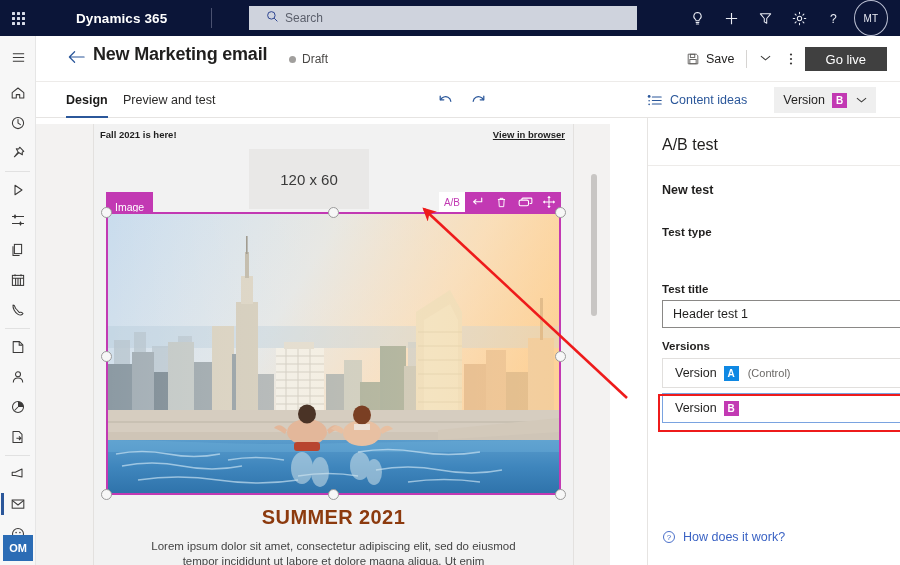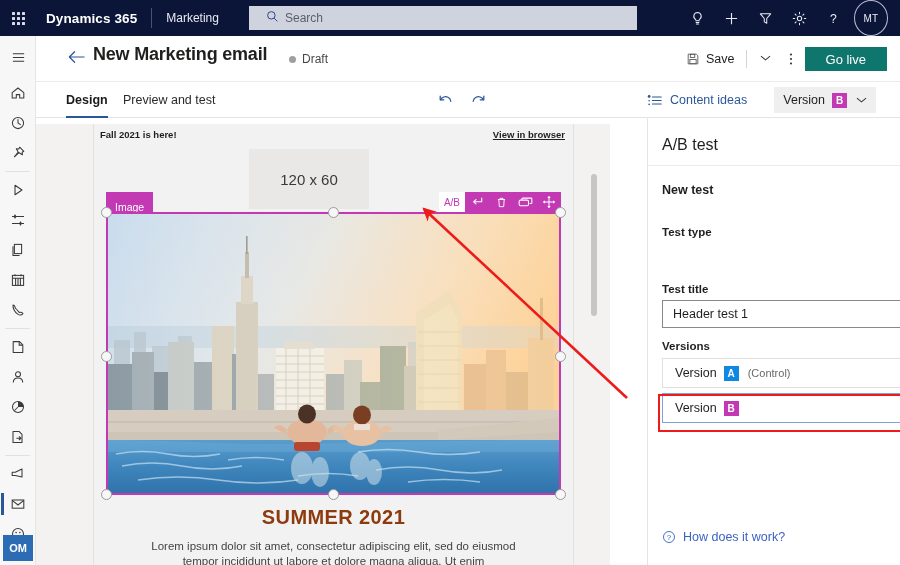--- a/index.html
+++ b/index.html
@@ -7,21 +7,21 @@
     width: 900px; height: 565px;
     font-family: "Liberation Sans", sans-serif;
     overflow: hidden;
     background: #ffffff;
   }
   #app { position: relative; width: 900px; height: 565px; overflow: hidden; }
 
   
   .topnav {
     position: absolute; top: 0; left: 0; width: 900px; height: 36px;
-    background: #0b1538; display: flex; align-items: center;
+    background: #0b1538; display: flex; align-items: center; gap: 30px;
   }
   .waffle { width: 36px; height: 36px; display: flex; align-items: center; justify-content: center; cursor: pointer; }
   .waffle-grid { display: grid; grid-template-columns: repeat(3, 3px); grid-template-rows: repeat(3, 3px); gap: 2px; }
   .waffle-grid i { display: block; width: 3px; height: 3px; background: #d8dce8; border-radius: 0.5px; }
   .brand { color: #ffffff; font-size: 13.5px; font-weight: bold; margin-left: 10px; letter-spacing: .1px; }
   .divider-v { width: 1px; height: 20px; background: #4a5170; margin: 0 14px; }
   .appname { color: #e8eaf2; font-size: 12px; }
   .searchbox {
     position: absolute; left: 249px; top: 6px; width: 388px; height: 24px;
     background: #cfd3dd; display: flex; align-items: center; padding-left: 17px; cursor: text;
@@ -62,21 +62,21 @@
   .statuswrap { position: absolute; left: 253px; top: 16px; display: flex; align-items: center; }
   .statusdot { width: 7px; height: 7px; border-radius: 50%; background: #a19f9d; margin-right: 6px; }
   .statustext { font-size: 12px; color: #4a4846; }
   .cmd-right { position: absolute; right: 13px; top: 0; height: 46px; display: flex; align-items: center; }
   .savebtn { display: flex; align-items: flex-end; font-size: 12.5px; color: #201f1e; cursor: pointer; padding: 0 4px; }
   .savebtn .fl { margin-right: 6px; color: #605e5c; display: flex; }
   .vsplit { width: 1px; height: 18px; background: #d6d4d2; margin: 0 7px; }
   .caret { color: #3b3a39; font-size: 9px; cursor: pointer; padding: 0 6px; }
   .ellipsis { color: #3b3a39; font-size: 14px; cursor: pointer; padding: 0 12px; letter-spacing: 0; line-height: 8px; }
   .golive {
-    background: #0f766e; color: #fff; font-size: 13px; height: 16px; padding: 12px 21px;
+    background: #404040; color: #fff; font-size: 13px; height: 16px; padding: 12px 21px;
     display: flex; align-items: center; justify-content: center; cursor: pointer; border: none;
     font-family: "Liberation Sans", sans-serif;
   }
 
   
   .tabbar { position: absolute; left: 36px; top: 82px; width: 864px; height: 36px; background: #fff; border-bottom: 1px solid #e6e4e2; }
   .tab { position: absolute; top: 0; height: 36px; display: flex; align-items: center; font-size: 12.5px; color: #2b2a29; cursor: pointer; }
   .tab.active { color: #1b1a19; font-weight: bold; }
   .tab.active::after { content: ""; position: absolute; left: 0; right: 0; bottom: 0; height: 2px; background: #2b579a; }
   .tool { position: absolute; top: 0; height: 36px; display: flex; align-items: center; color: #2b579a; font-size: 12.5px; cursor: pointer; }

